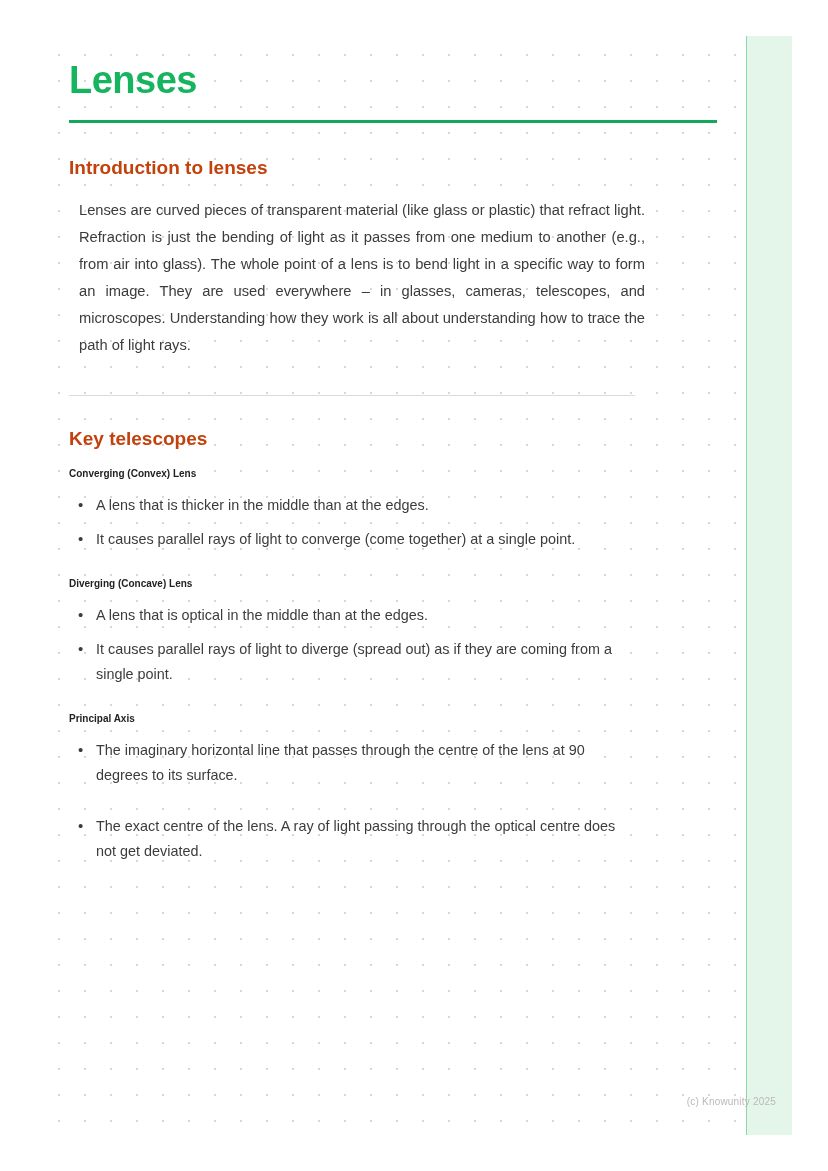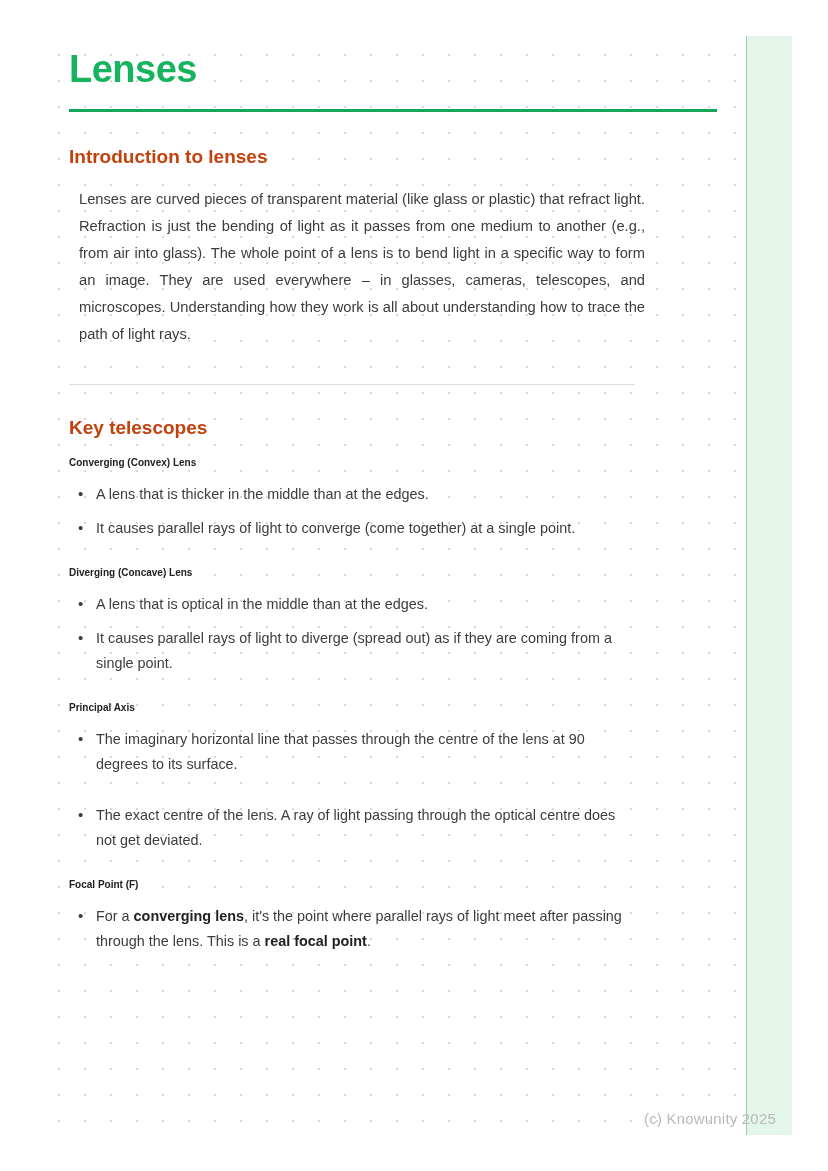--- a/index.html
+++ b/index.html
@@ -51,21 +51,21 @@
     right: 81px;
     width: 1.5px;
     bottom: 36px;
     background: #8fd5ad;
   }
 
   
   #content {
     position: absolute;
     left: 69px;
-    top: 49px;
+    top: 60px;
     width: 566px;
   }
 
   h1.doc-title {
     font-size: 38px;
     line-height: 1.1;
     font-weight: bold;
     color: #17b45f;
     margin: 0 0 18px 0;
     letter-spacing: -0.5px;
@@ -137,22 +137,22 @@
   }
   .bold { font-weight: bold; color: #222222; }
 
   .group { margin-bottom: 24px; }
   .group:last-child { margin-bottom: 0; }
 
   
   #footer-credit {
     position: absolute;
     right: 52px;
-    bottom: 44px;
-    font-size: 15px;
+    bottom: 64px;
+    font-size: 10px;
     color: #b9b9b9;
     letter-spacing: 0.2px;
     white-space: nowrap;
   }
 </style>
 </head>
 <body>
 
 <div id="page">
 
@@ -194,26 +194,18 @@
         <li>The imaginary horizontal line that passes through the centre of the lens at 90 degrees to its surface.</li>
       </ul>
     </div>
 
     <div class="group">
       <ul class="term-list">
         <li>The exact centre of the lens. A ray of light passing through the optical centre does not get deviated.</li>
       </ul>
     </div>
 
-    <div class="group">
-      <h3 class="term">Focal Point (F)</h3>
-      <ul class="term-list">
-        <li>
-          <span>For a </span><span class="bold">converging lens</span><span>, it's the point where parallel rays of light meet after passing through the lens. This is a </span><span class="bold">real focal point</span><span>.</span>
-        </li>
-      </ul>
-    </div>
 
   </div>
 
   <div id="footer-credit">(c) Knowunity 2025</div>
 
 </div>
 
 </body></html>

